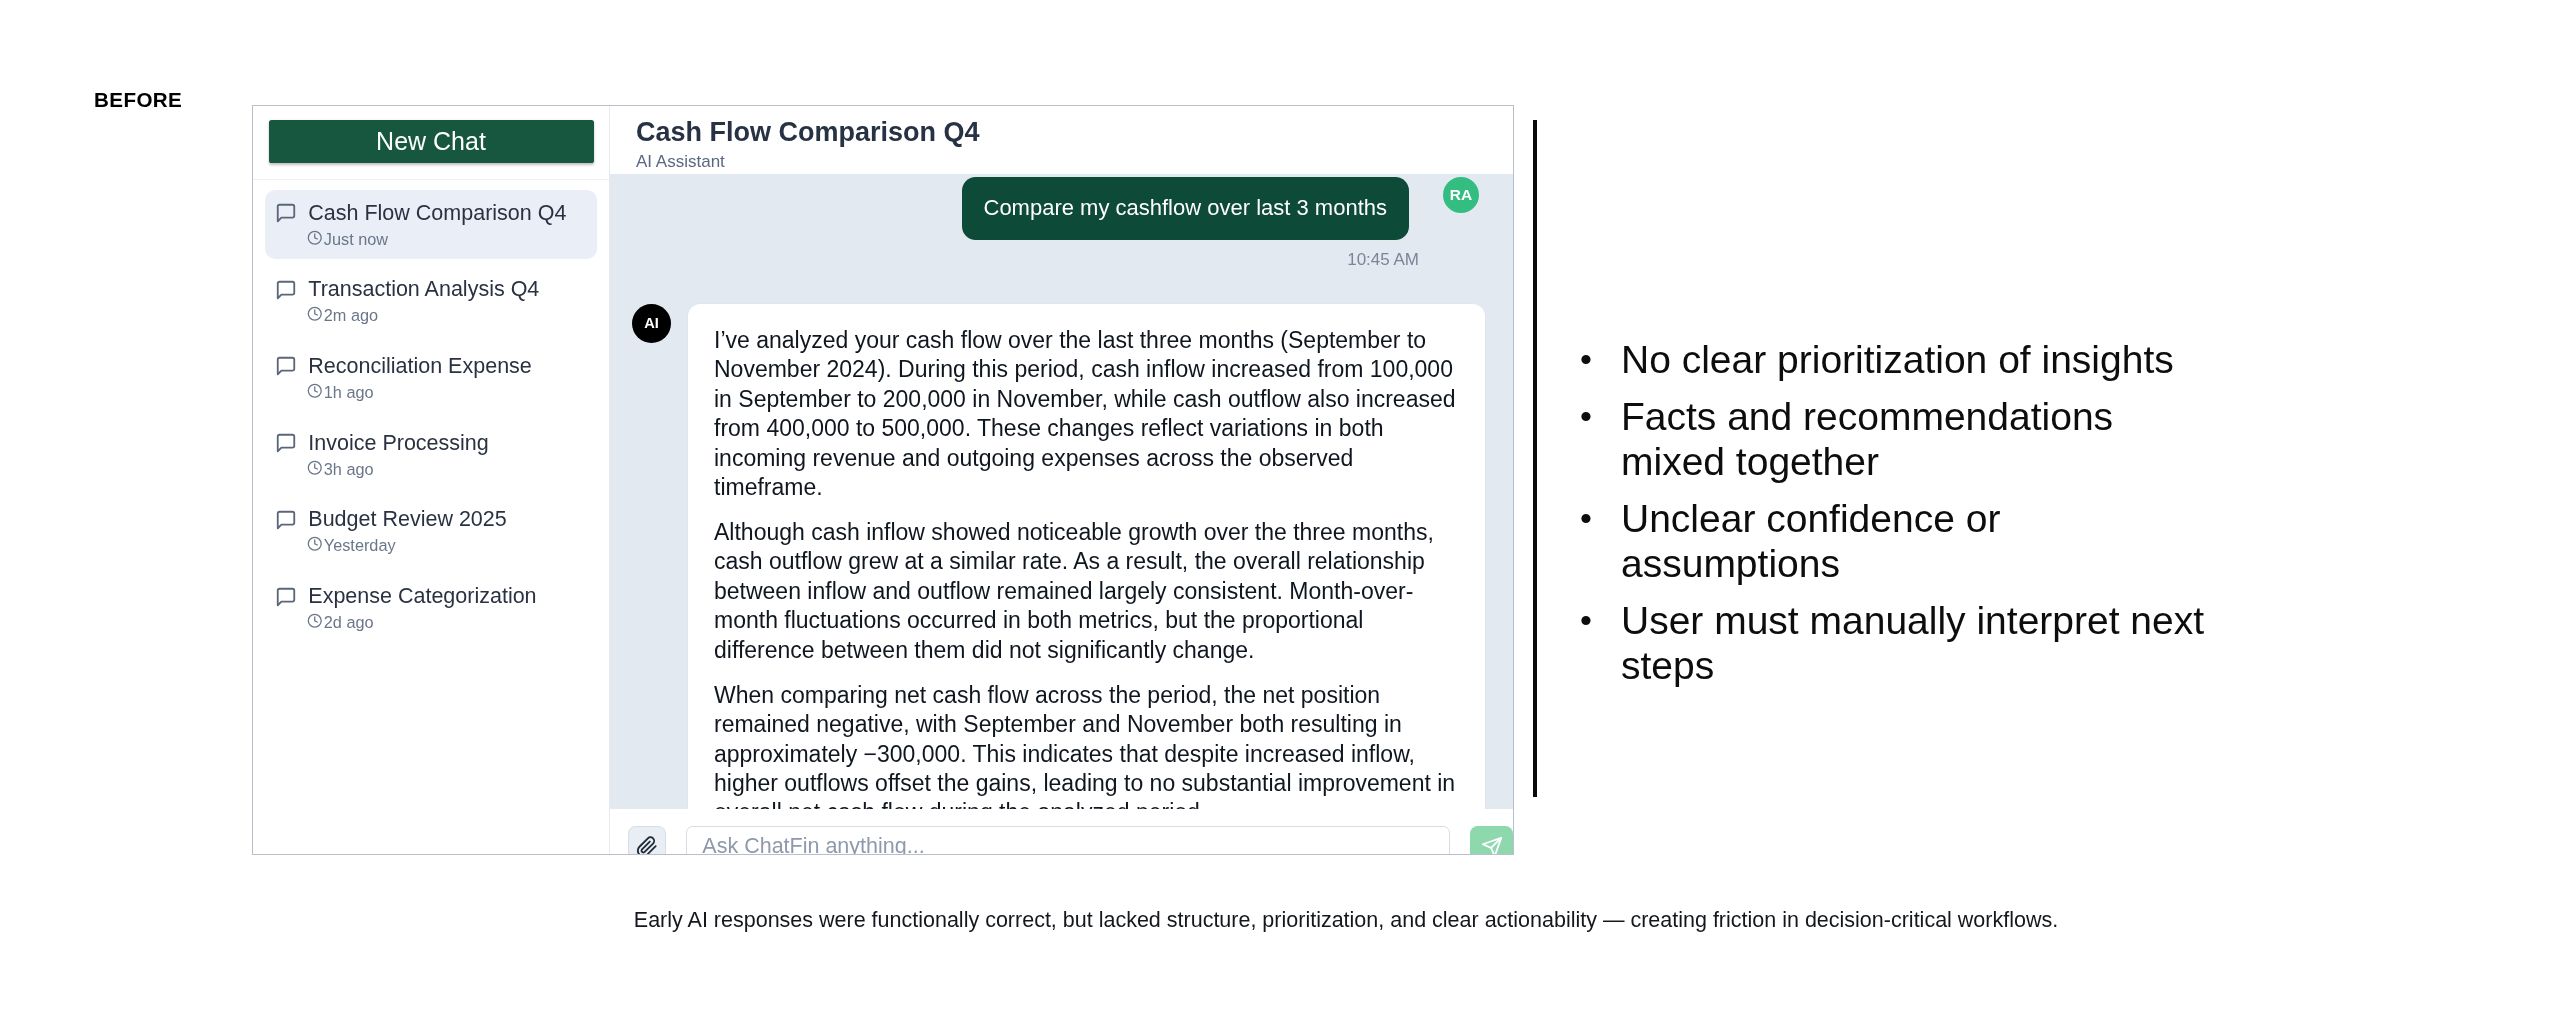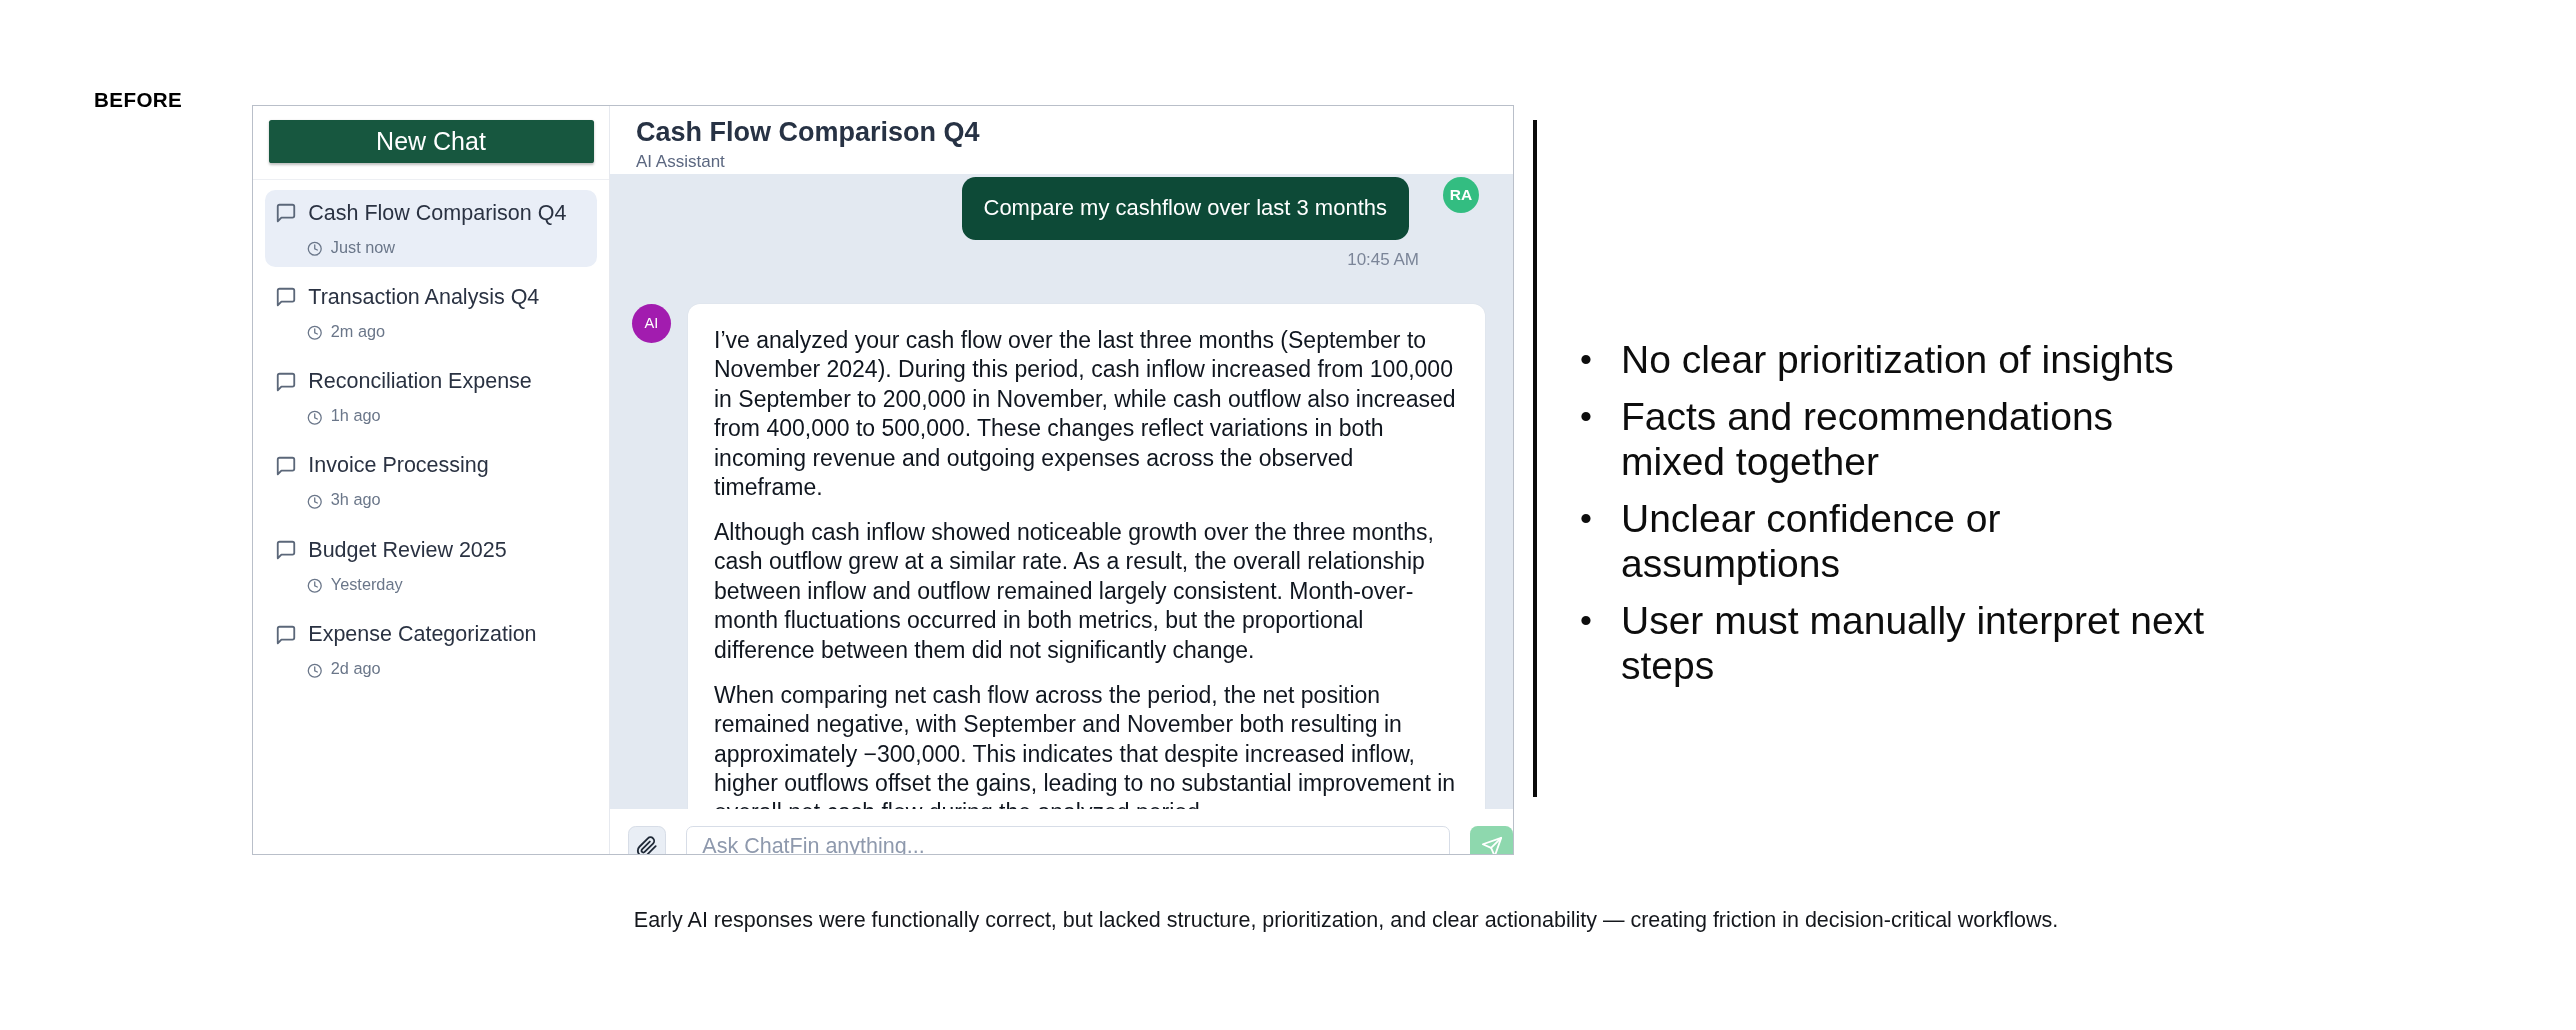--- a/index.html
+++ b/index.html
@@ -22,21 +22,21 @@
   .new-chat-btn { width:100%; height:43px; background:#17573f; color:#fff;
     font-size:25px; border:none; border-radius:2.6px; display:flex; align-items:center;
     justify-content:center; cursor:pointer; box-shadow:0 1.7px 2.6px rgba(0,0,0,.25);
     font-family:inherit; }
   .chat-list { padding:10.3px 12px 0 12px; }
   .chat-item { border-radius:10.3px; padding:10.3px 10.3px 10.3px 10.3px; margin-bottom:7.7px;
     min-height:69px; }
   .chat-item.active { background:#e9eef7; }
   .chat-item-row1 { display:flex; align-items:center; gap:11px; }
   .chat-item-title { font-size:21.5px; color:#2a3242; }
-  .chat-item-row2 { display:flex; align-items:flex-end; gap:8px; margin-top:12px;
+  .chat-item-row2 { display:flex; align-items:flex-start; gap:1px; margin-top:4px;
     padding-left:32px; }
   .chat-item-time { font-size:16.3px; color:#6a7689; }
   .icon { display:inline-flex; flex:none; }
 
   
   .chat-col { position:absolute; left:357px; top:0; right:0; bottom:0; background:#fff; }
   .chat-header { height:68px; background:#fff; padding:12px 0 0 26px; }
   .chat-title { font-size:27px; font-weight:600; color:#273244; line-height:1.1; }
   .chat-subtitle { font-size:17px; color:#5b6780; margin-top:4.3px; }
   .chat-body { position:absolute; left:0; top:68px; right:0; height:635px;
@@ -46,22 +46,22 @@
     gap:34px; padding:3.4px 34px 0 0; }
   .user-bubble { background:#0d4a37; color:#fff; font-size:22px; line-height:1.1;
     padding:19px 22px; border-radius:13.7px; max-width:601px; }
   .avatar-user { width:36px; height:36px; border-radius:50%; background:#33bd81;
     color:#fff; font-size:15.5px; font-weight:600; display:flex; align-items:center;
     justify-content:center; margin-top:0; }
   .msg-time { text-align:right; padding-right:94px; margin-top:10.3px; font-size:17px;
     color:#7b8598; }
 
   .ai-row { display:flex; align-items:flex-start; gap:17px; padding:34px 0 0 22px; }
-  .avatar-ai { width:39px; height:39px; border-radius:50%; background:#a21caf;
-    color:#fff; font-size:14.6px; font-weight:400; display:flex; align-items:center;
+  .avatar-ai { width:39px; height:39px; border-radius:50%; background:#000000;
+    color:#fff; font-size:14.6px; font-weight:700; display:flex; align-items:center;
     justify-content:center; }
   .ai-card { width:797px; background:#fff; border-radius:12px; padding:22px 26px;
     box-shadow:0 0.9px 1.7px rgba(0,0,0,.06); }
   .ai-card p { font-size:23px; line-height:1.28; color:#10161f; margin-bottom:15.5px; }
   .ai-card p:last-child { margin-bottom:0; }
 
   
   .input-row { position:absolute; left:18px; top:720px; right:0; height:43px;
     display:flex; align-items:flex-start; gap:20px; }
   .attach-btn { width:38px; height:41px; background:#e9eef5; border:1.7px solid #d7dde7;

